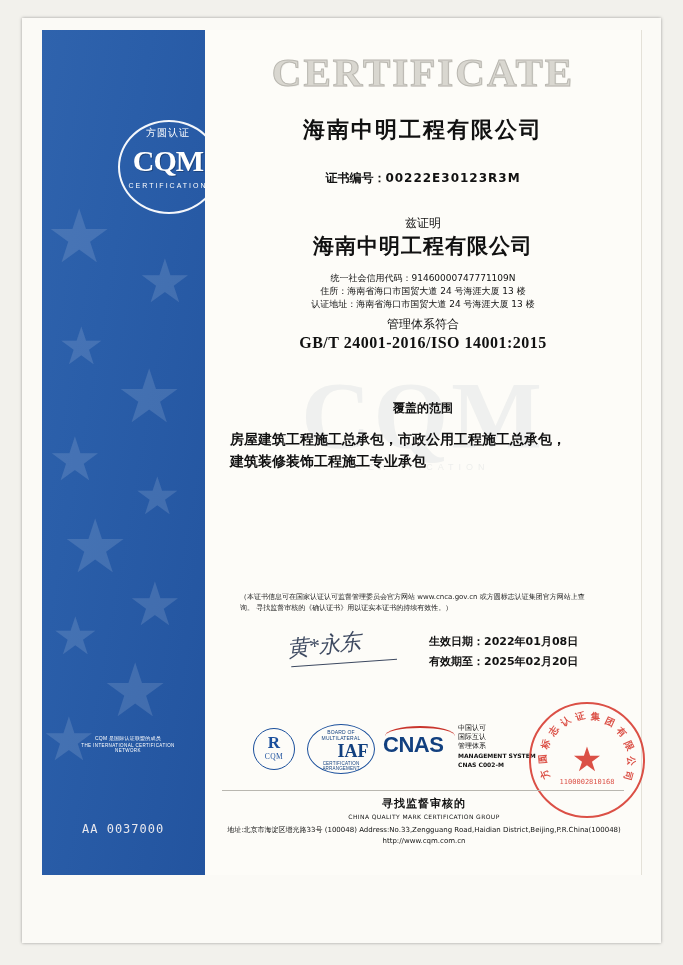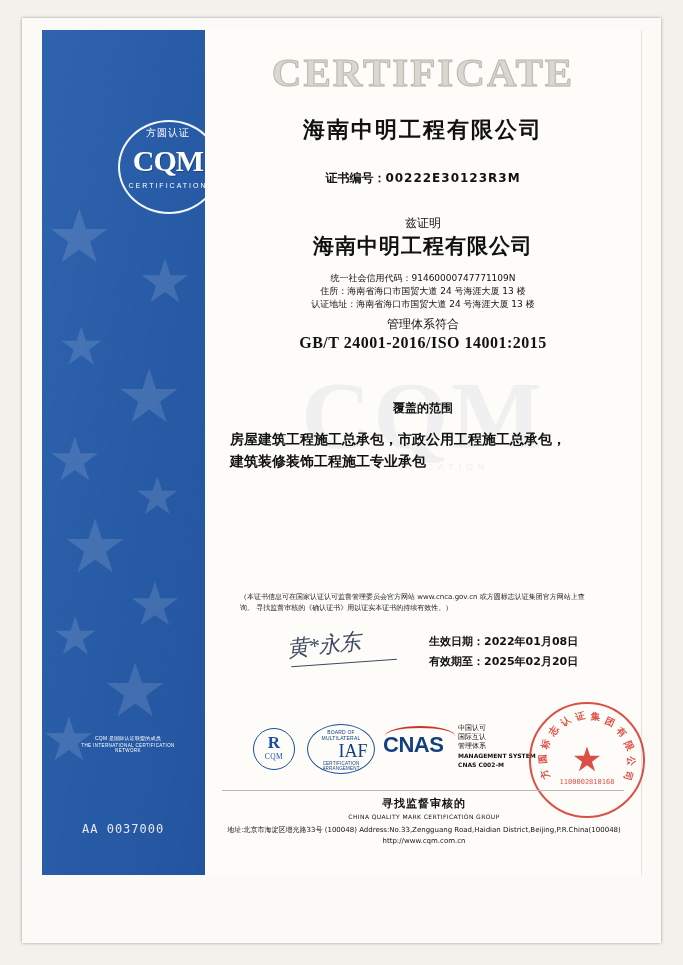--- a/index.html
+++ b/index.html
@@ -333,21 +333,21 @@
     left: 92px;
     top: 6px;
     width: 66px;
     height: 48px;
     border: 1.4px solid #1a4f9c;
     border-radius: 50%;
     color: #12407f;
     text-align: center;
   }
   .logo-iaf .top { font-size: 5px; margin-top: 4px; letter-spacing: 0.2px;}
-  .logo-iaf .mid { font-family: "Liberation Serif", serif; font-size: 18px; font-weight: normal; line-height: 20px; padding-left: 24px;}
+  .logo-iaf .mid { font-family: "Liberation Serif", serif; font-size: 18px; font-weight: bold; line-height: 20px; padding-left: 24px;}
   .logo-iaf .bot { font-size: 4.5px; letter-spacing: 0.2px;}
 
   .logo-cnas {
     position: absolute;
     left: 168px;
     top: 14px;
     color: #12407f;
     font-family: "Liberation Sans", sans-serif;
     font-weight: bold;
     font-size: 22px;

